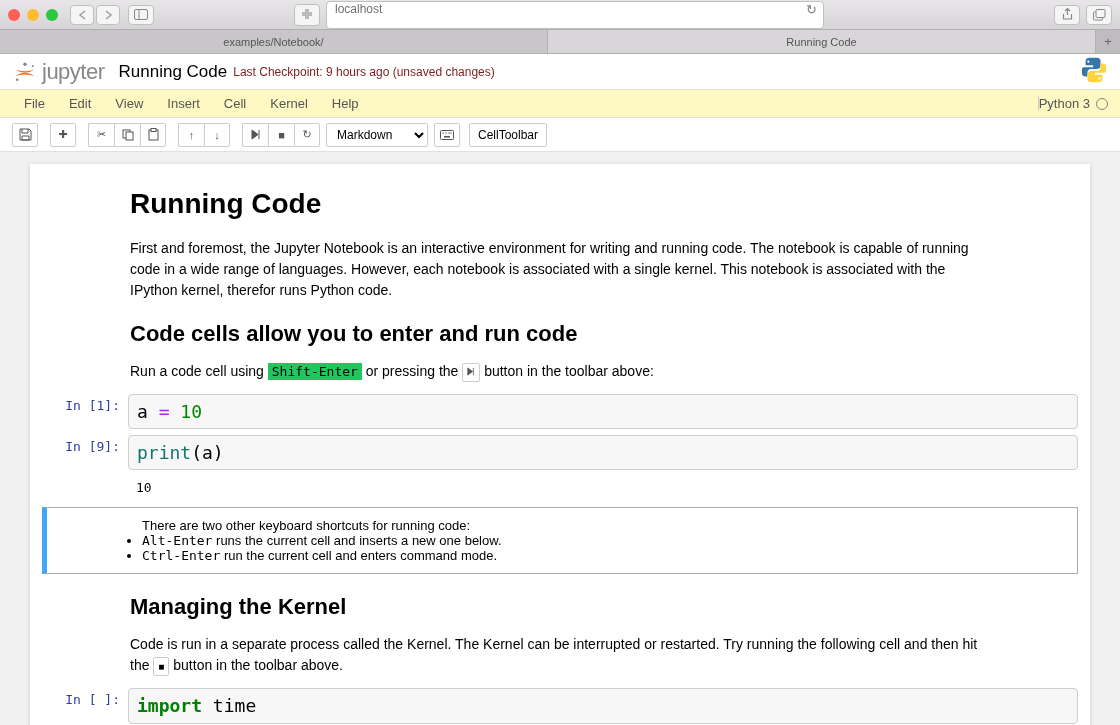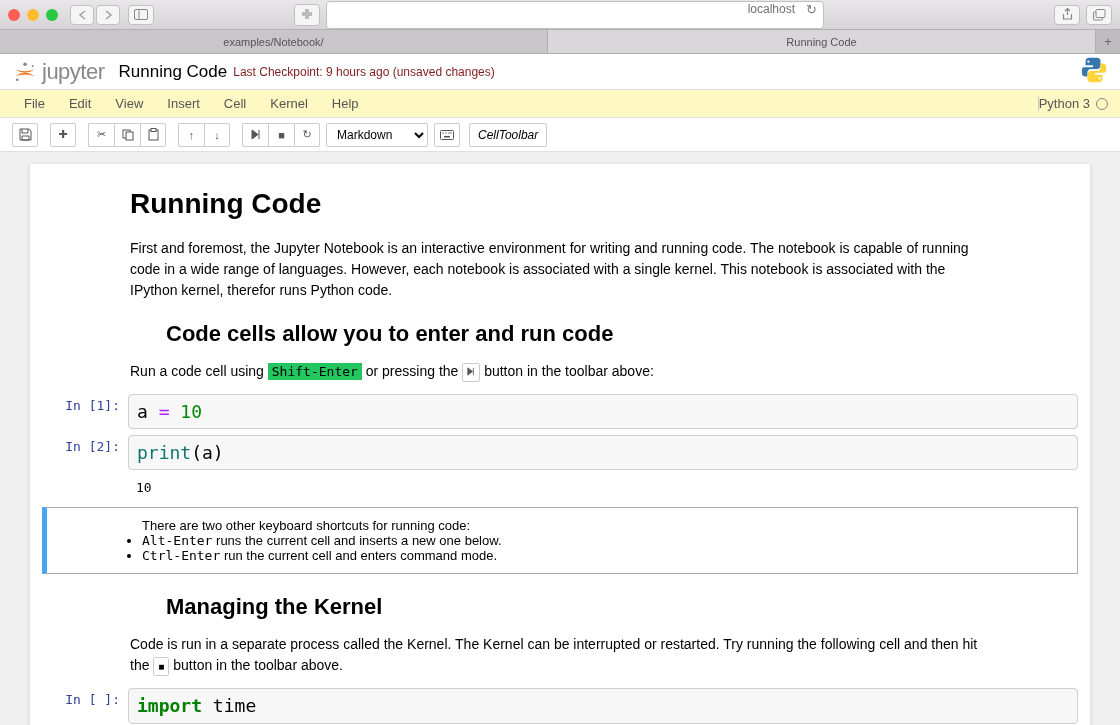--- a/index.html
+++ b/index.html
@@ -9,21 +9,21 @@
 .browser-chrome { background: linear-gradient(#e8e6e8, #d6d4d6); height: 30px; display: flex; align-items: center; padding: 0 8px; border-bottom: 1px solid #b0b0b0; }
 .traffic-lights { display: flex; gap: 7px; margin-right: 12px; }
 .traffic-light { width: 12px; height: 12px; border-radius: 50%; }
 .tl-red { background: #ff5f57; }
 .tl-yellow { background: #ffbd2e; }
 .tl-green { background: #28c940; }
 .nav-buttons { display: flex; gap: 2px; margin-right: 8px; }
 .nav-btn { width: 24px; height: 20px; border: 1px solid #c0c0c0; border-radius: 4px; background: #f5f5f5; display: flex; align-items: center; justify-content: center; color: #a0a0a0; font-size: 12px; }
 .sidebar-btn { width: 26px; height: 20px; border: 1px solid #c0c0c0; border-radius: 4px; background: #f5f5f5; display: flex; align-items: center; justify-content: center; color: #888; margin-right: 140px; }
 .ext-btn { width: 26px; height: 22px; border: 1px solid #c0c0c0; border-radius: 4px; background: #f5f5f5; display: flex; align-items: center; justify-content: center; color: #aaa; margin-right: 6px; }
-.url-bar { flex: 1; height: 28px; background: #fff; border: 1px solid #c0c0c0; border-radius: 4px; display: flex; align-items: center; justify-content: flex-end; color: #707070; font-size: 12px; padding: 0 28px 11px 8px; position: relative; margin-right: 230px; }
+.url-bar { flex: 1; height: 28px; background: #fff; border: 1px solid #c0c0c0; border-radius: 4px; display: flex; align-items: center; justify-content: flex-start; color: #707070; font-size: 12px; padding: 0 28px 11px 8px; position: relative; margin-right: 230px; }
 .reload-icon { position: absolute; right: 6px; color: #808080; font-size: 13px; }
 .right-buttons { display: flex; gap: 6px; }
 .right-btn { width: 26px; height: 20px; border: 1px solid #c0c0c0; border-radius: 4px; background: #f5f5f5; display: flex; align-items: center; justify-content: center; color: #888; font-size: 12px; }
 
 
 .browser-tabs { display: flex; height: 24px; background: #c8c6c8; border-bottom: 1px solid #b0b0b0; }
 .browser-tab { flex: 1; display: flex; align-items: center; justify-content: center; font-size: 11px; color: #555; border-right: 1px solid #b0b0b0; }
 .browser-tab.active { background: #d8d6d8; }
 .new-tab { width: 24px; display: flex; align-items: center; justify-content: center; background: #bebcbe; color: #666; }
 
@@ -44,29 +44,29 @@
 .kernel-status { width: 12px; height: 12px; border: 1px solid #888; border-radius: 50%; }
 
 
 .toolbar { background: #fff; height: 34px; display: flex; align-items: center; padding: 0 12px; border-bottom: 1px solid #e0e0e0; gap: 3px; }
 .tool-btn { width: 26px; height: 24px; border: 1px solid #ccc; border-radius: 2px; background: #fff; display: flex; align-items: center; justify-content: center; color: #555; font-size: 11px; cursor: pointer; }
 .tool-group { display: flex; gap: 0; }
 .tool-group .tool-btn:not(:last-child) { border-right: none; border-radius: 2px 0 0 2px; }
 .tool-group .tool-btn:not(:first-child) { border-radius: 0 2px 2px 0; }
 .tool-group .tool-btn:not(:first-child):not(:last-child) { border-radius: 0; }
 .cell-type-select { height: 24px; border: 1px solid #ccc; border-radius: 2px; background: #fff; font-size: 12px; padding: 0 18px 0 6px; margin: 0 3px; }
-.cell-toolbar-btn { height: 24px; border: 1px solid #ccc; border-radius: 2px; background: #fff; font-size: 12px; padding: 0 8px; margin-left: 6px; cursor: pointer; font-style: italic; }
+.cell-toolbar-btn { height: 24px; border: 1px solid #ccc; border-radius: 2px; background: #fff; font-size: 12px; padding: 0 8px; margin-left: 6px; cursor: pointer; }
 .tool-sep { width: 6px; }
 
 
 .notebook-container { background: #f0f0f0; padding: 12px 30px; height: calc(725px - 30px - 24px - 36px - 28px - 34px); overflow-y: auto; }
 .notebook { background: #fff; box-shadow: 0 1px 4px rgba(0,0,0,0.15); padding: 24px 0; min-height: 100%; }
 .text-cell { padding: 0 100px; margin-bottom: 12px; }
 .text-cell h1 { font-size: 28px; font-weight: bold; margin-bottom: 18px; }
-.text-cell h2 { font-size: 22px; font-weight: bold; margin-bottom: 14px; margin-top: 20px; margin-left: 36px; }
+.text-cell h2 { font-size: 22px; font-weight: bold; margin-bottom: 14px; margin-top: 20px; }
 .text-cell p { font-size: 14px; line-height: 1.5; margin-bottom: 10px; }
 .text-cell code { font-family: Menlo, Monaco, monospace; background: #22c55e; padding: 1px 4px; font-size: 13px; }
 .inline-btn { display: inline-block; border: 1px solid #ccc; border-radius: 2px; padding: 1px 4px; font-size: 10px; vertical-align: middle; background: #fff; }
 
 .rendered-md-selected { border: 1px solid #ababab; border-left: 5px solid #42a5f5; padding: 10px 100px 10px 95px; margin: 8px 12px; }
 
 .code-cell { display: flex; padding: 0 12px; margin-bottom: 6px; }
 .prompt { width: 86px; text-align: right; padding: 4px 8px 0 0; font-family: Menlo, Monaco, monospace; font-size: 13px; color: #303F9F; flex-shrink: 0; }
 .input-area { flex: 1; border: 1px solid #cfcfcf; border-radius: 4px; background: #f7f7f7; padding: 4px 8px; font-family: Menlo, Monaco, monospace; font-size: 18px; line-height: 1.4; }
 .output-area { margin-left: 98px; padding: 4px 8px; font-family: Menlo, Monaco, monospace; font-size: 13px; }
@@ -255,21 +255,21 @@
             </svg></span><span> button in the toolbar above:</span>
       </p>
     </div>
 
     <div class="code-cell">
       <div class="prompt">In [1]:</div>
       <div class="input-area"><span class="cm-variable">a </span><span class="cm-operator">=</span><span class="cm-number"> 10</span></div>
     </div>
 
     <div class="code-cell">
-      <div class="prompt">In [2]:</div>
+      <div class="prompt">In [9]:</div>
       <div class="input-area"><span class="cm-builtin">print</span><span>(a)</span></div>
     </div>
     <div class="output-area">10</div>
 
     <div class="rendered-md-selected">
       <p>There are two other keyboard shortcuts for running code:</p>
       <ul>
         <li><code>Alt-Enter</code><span> runs the current cell and inserts a new one below.</span></li>
         <li><code>Ctrl-Enter</code><span> run the current cell and enters command mode.</span></li>
       </ul>

